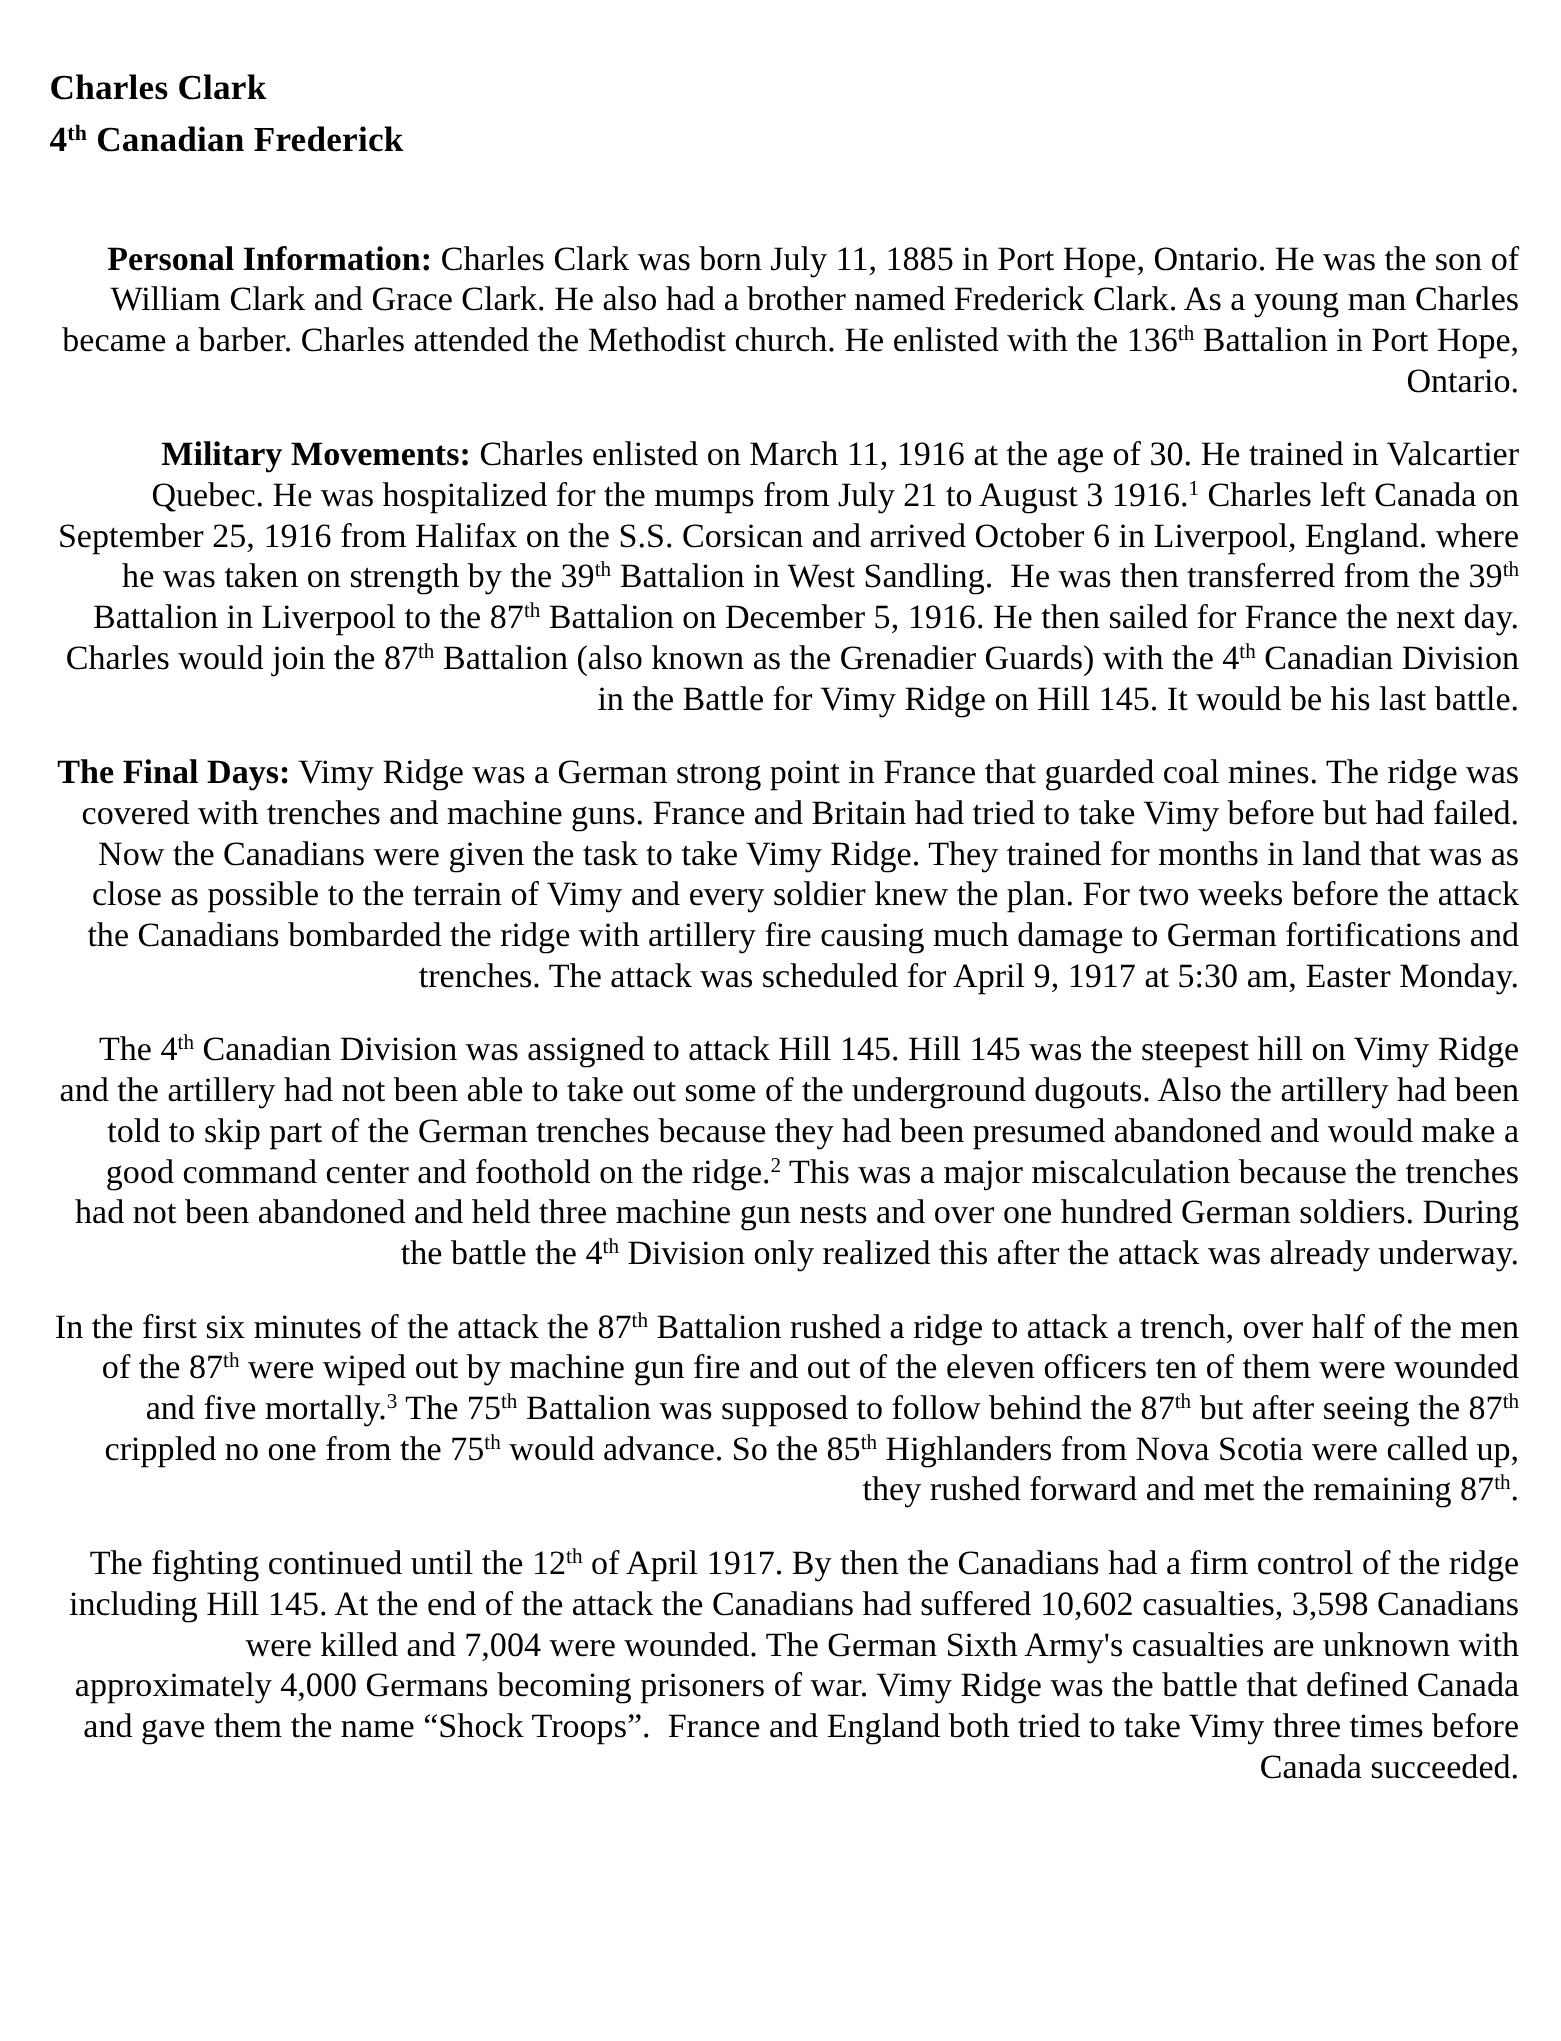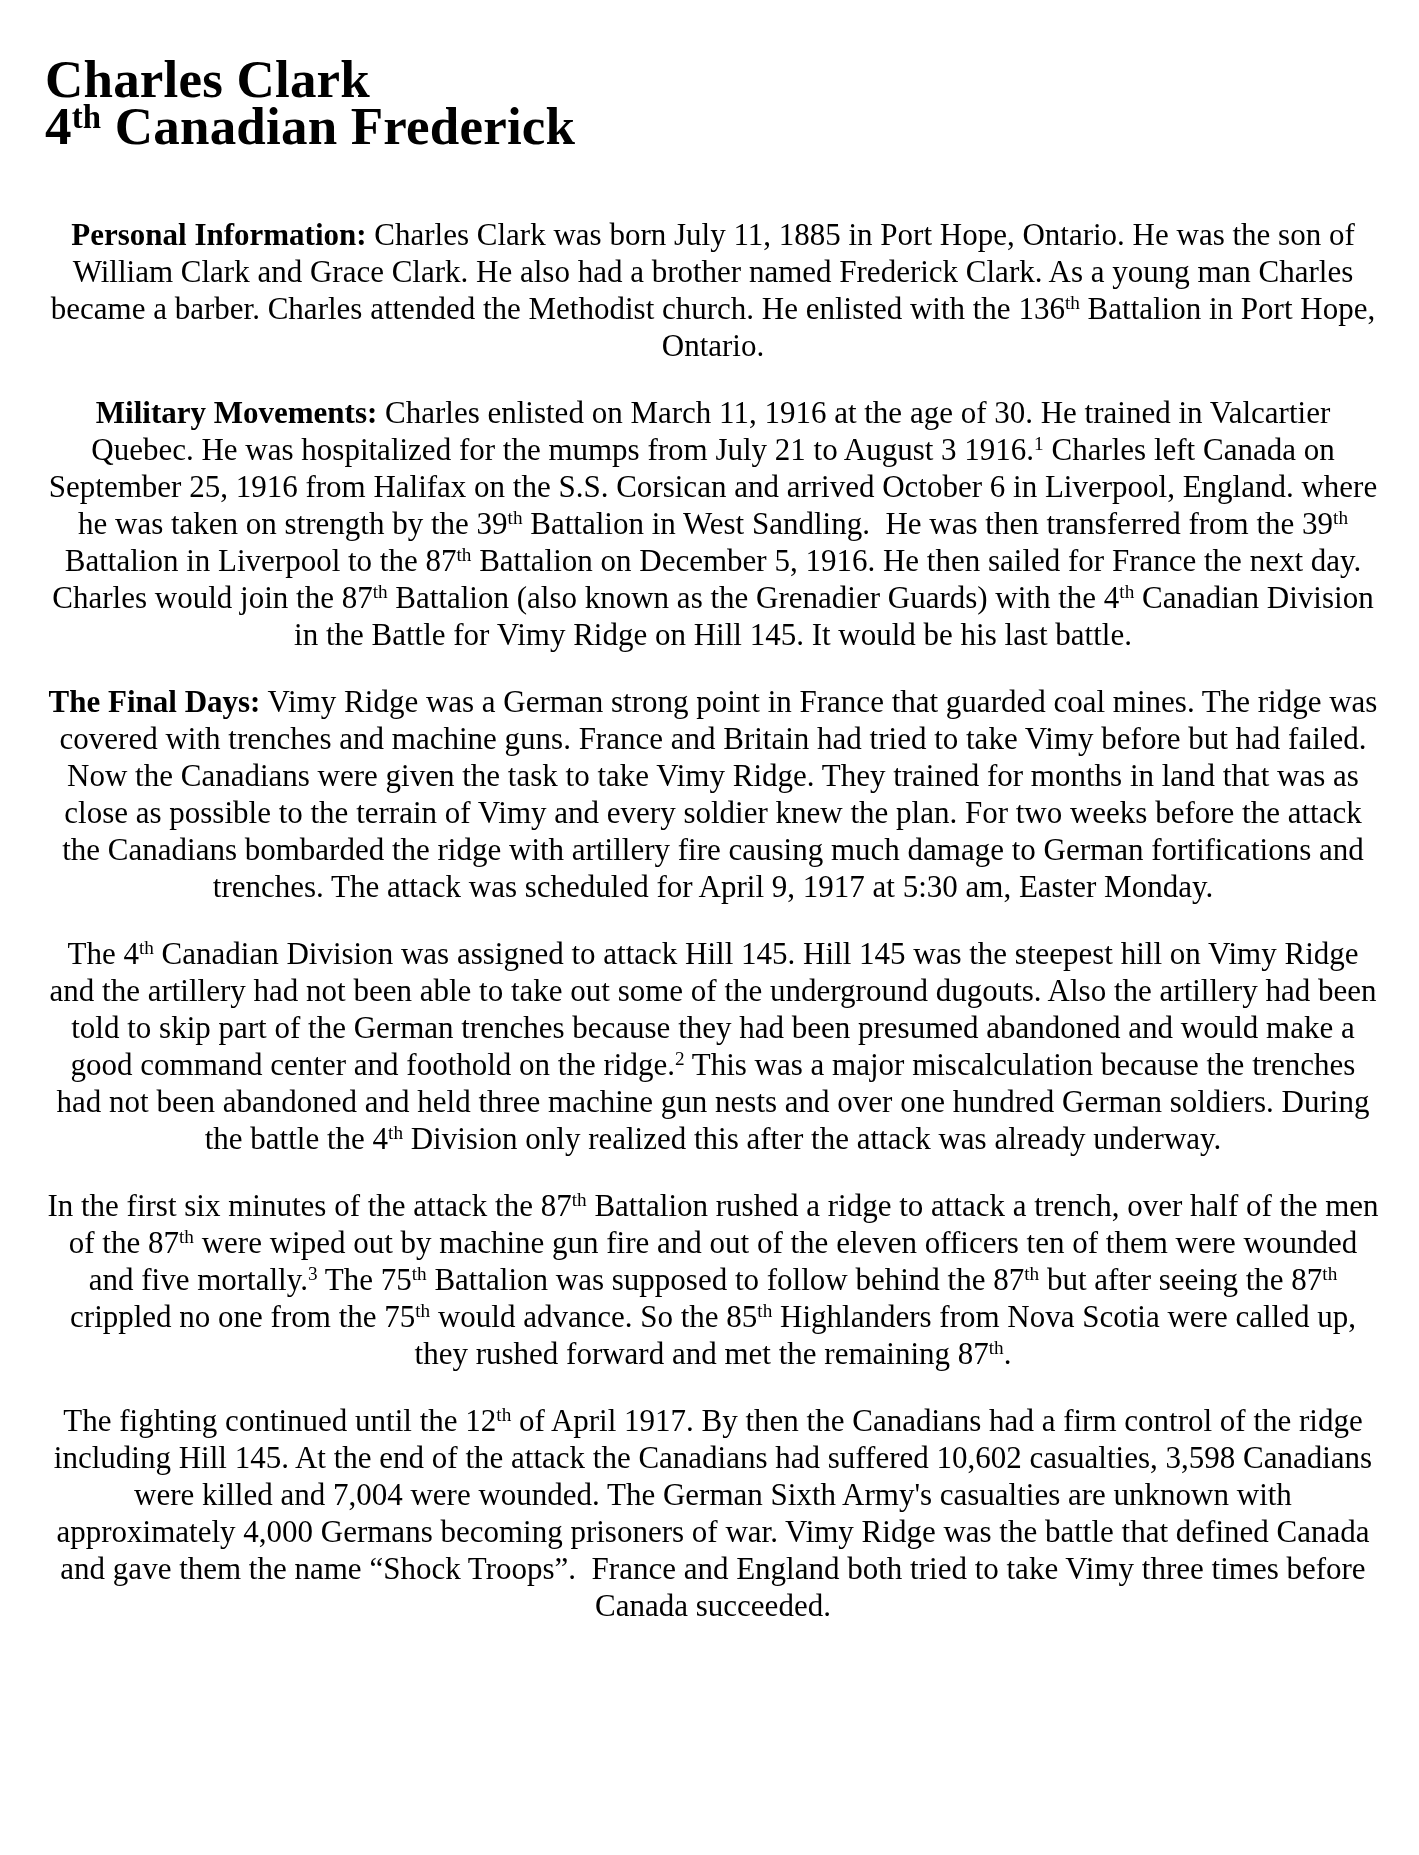--- a/index.html
+++ b/index.html
@@ -12,35 +12,35 @@
     width: 1419px;
     height: 1855px;
     box-sizing: border-box;
     background: #ffffff;
     color: #000000;
     padding: 56px 38px 0 45px;
     font-family: "Liberation Serif", "DejaVu Serif", serif;
     overflow: hidden;
   }
   .doc-title {
-    font-size: 53px;
+    font-size: 32px;
     line-height: 47px;
     font-weight: bold;
     margin: 0 0 66px 0;
     letter-spacing: 0.2px;
   }
   .title-line {
     white-space: pre-wrap;
   }
   .para {
     font-size: 31px;
     line-height: 37px;
     margin: 0 0 30px 0;
     white-space: pre-wrap;
-    text-align: center;
+    text-align: right;
   }
   .run-b {
     font-weight: bold;
   }
   sup.run-sup {
     font-size: 62%;
     line-height: 0;
     vertical-align: baseline;
     position: relative;
     top: -0.5em;

